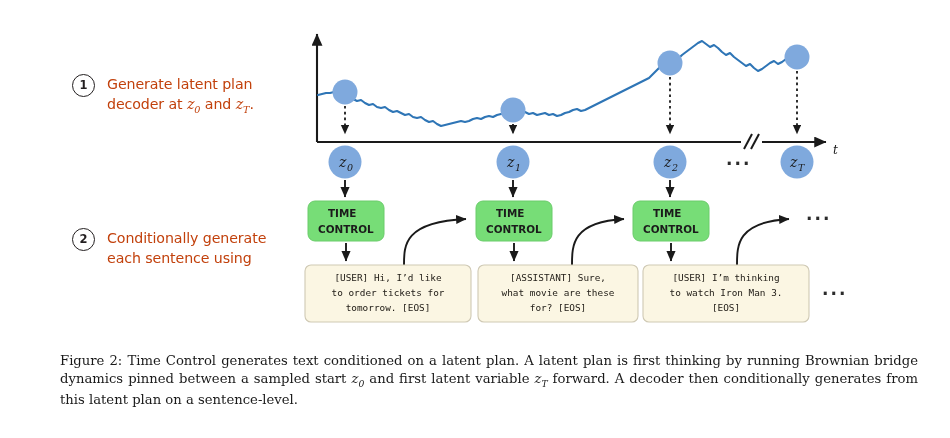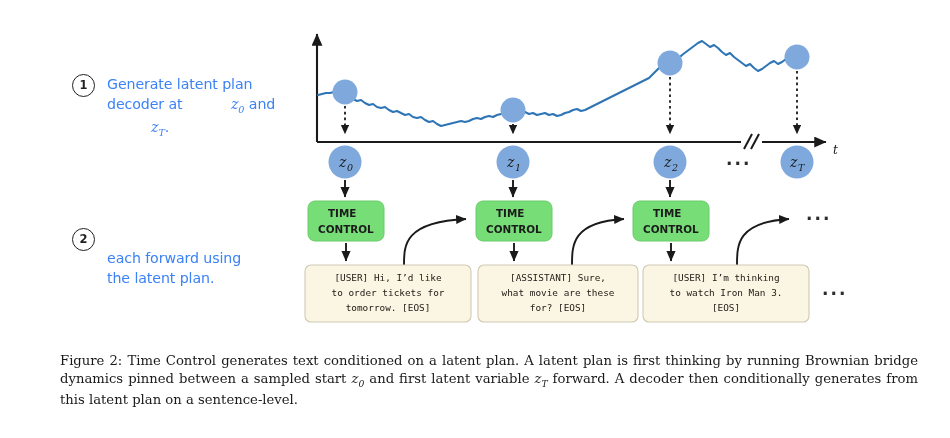--- a/index.html
+++ b/index.html
@@ -41,28 +41,27 @@
     justify-content: center;
     font-size: 11.5px;
     font-weight: 700;
     line-height: 1;
     color: #231f20;
     box-sizing: border-box;
   }
   .step-text {
     font-size: 14.2px;
     line-height: 1.42;
-    color: #3b82f6;
+    color: #c2410c;
     white-space: pre-line;
     letter-spacing: -0.1px;
   }
   .step-text .zv {
     font-family: "DejaVu Serif", serif;
     font-style: italic;
-    margin-left: 44px;
   }
   .step-text .zv sub {
     font-size: 0.68em;
     font-style: italic;
   }
   #step-1 { left: 72px; top: 74px; width: 215px; }
   #step-2 { left: 72px; top: 228px; width: 215px; }
 
   
   #diagram {
@@ -130,21 +129,21 @@
 
 <div id="figure-root">
 
   <div class="step" id="step-1">
     <div class="step-num">1</div>
     <div class="step-text"><span>Generate latent plan</span><br><span>decoder at</span> <span class="zv"><span>z</span><sub>0</sub></span> <span>and</span> <span class="zv"><span>z</span><sub>T</sub></span><span>.</span></div>
   </div>
 
   <div class="step" id="step-2">
     <div class="step-num">2</div>
-    <div class="step-text"><br><span>each forward using</span><br><span>the latent plan.</span></div>
+    <div class="step-text"><span>Conditionally generate</span><br><span>each sentence using</span><br></div>
   </div>
 
   <svg id="diagram" width="950" height="350" viewBox="0 0 950 350">
 
     <defs>
       <marker id="arrow-black" markerWidth="7" markerHeight="7" refX="5.6" refY="2.6" orient="auto" markerUnits="strokeWidth">
         <path d="M0,0 L0,5.2 L5.8,2.6 z" fill="#1a1a1a"></path>
       </marker>
       <marker id="arrow-small" markerWidth="7" markerHeight="7" refX="5.2" refY="2.4" orient="auto" markerUnits="strokeWidth">
         <path d="M0,0 L0,4.8 L5.4,2.4 z" fill="#1a1a1a"></path>

